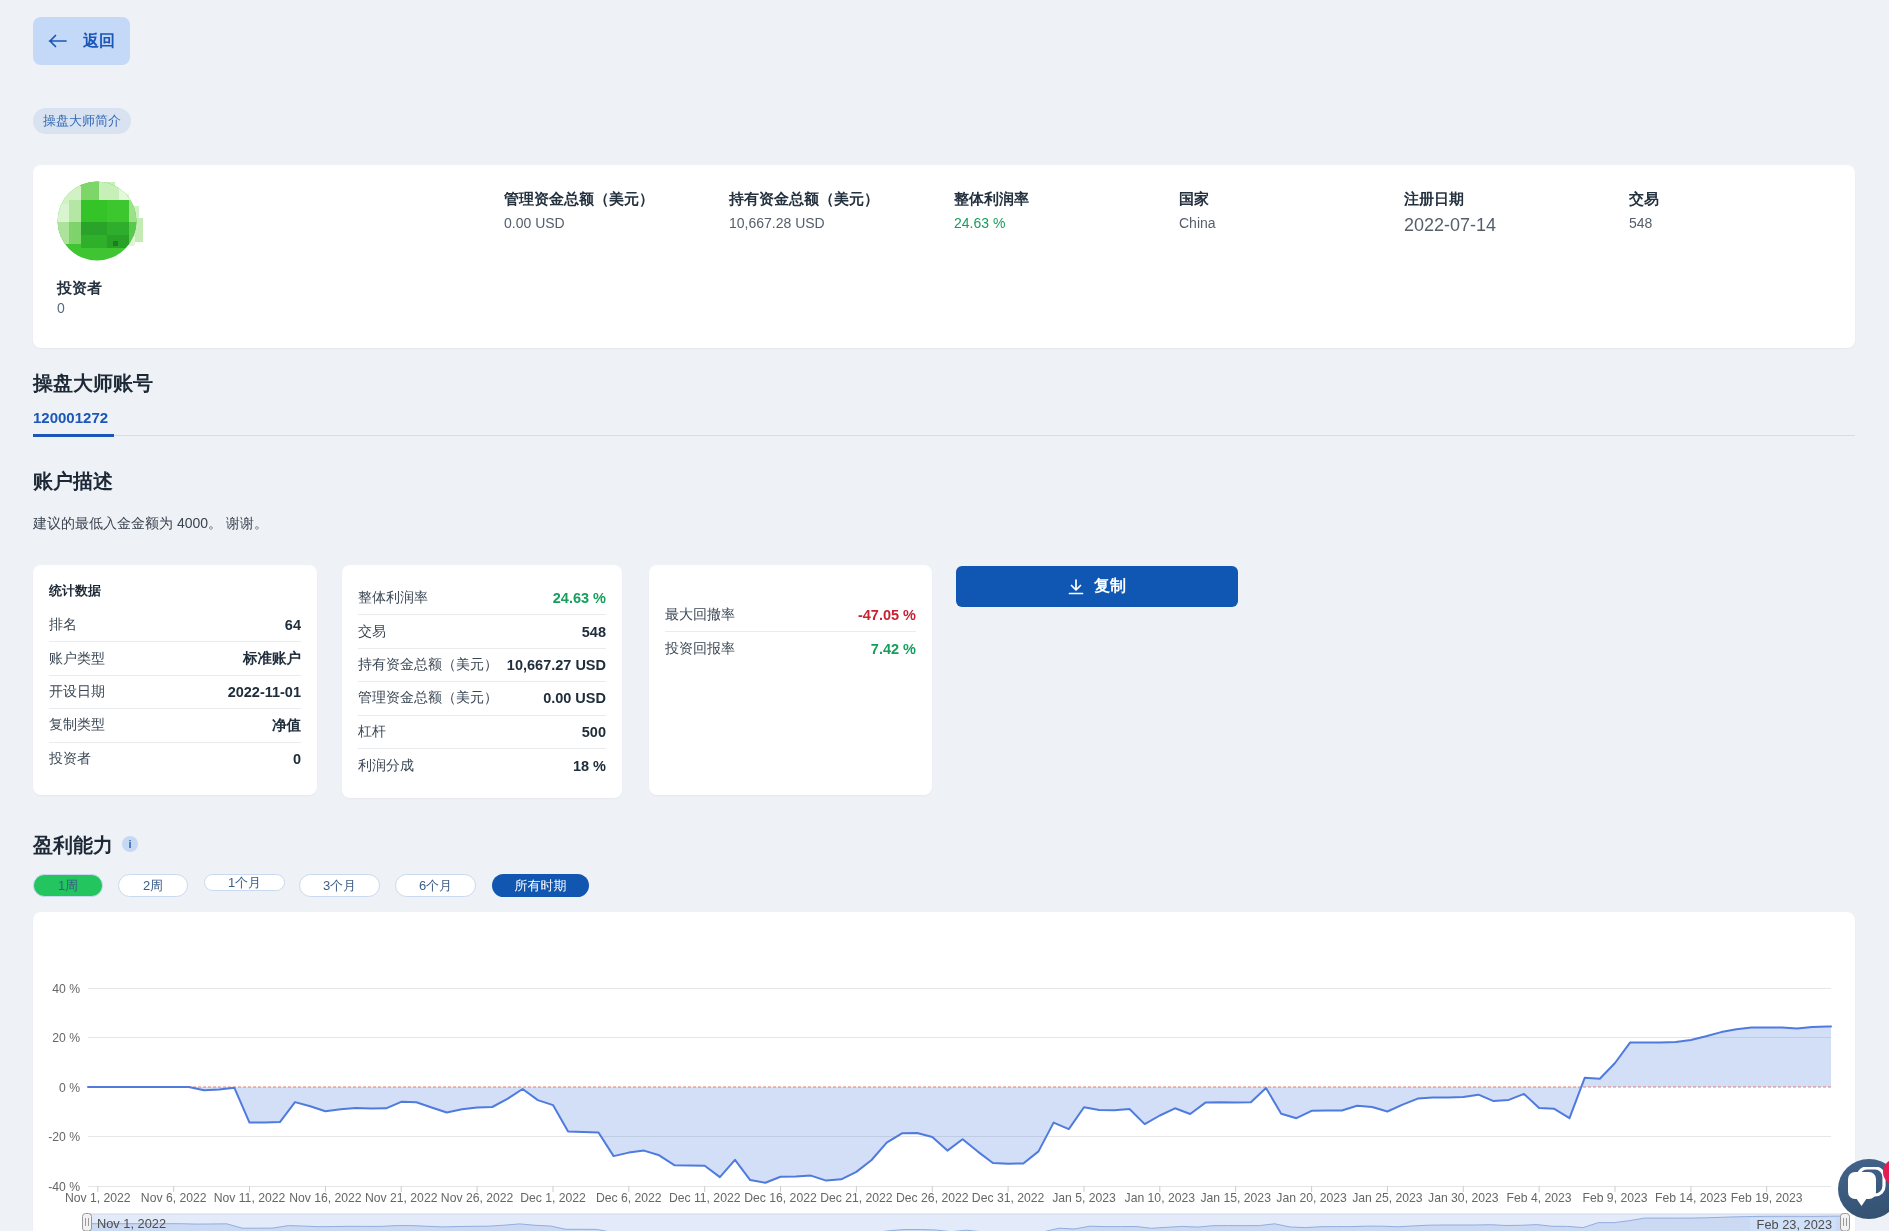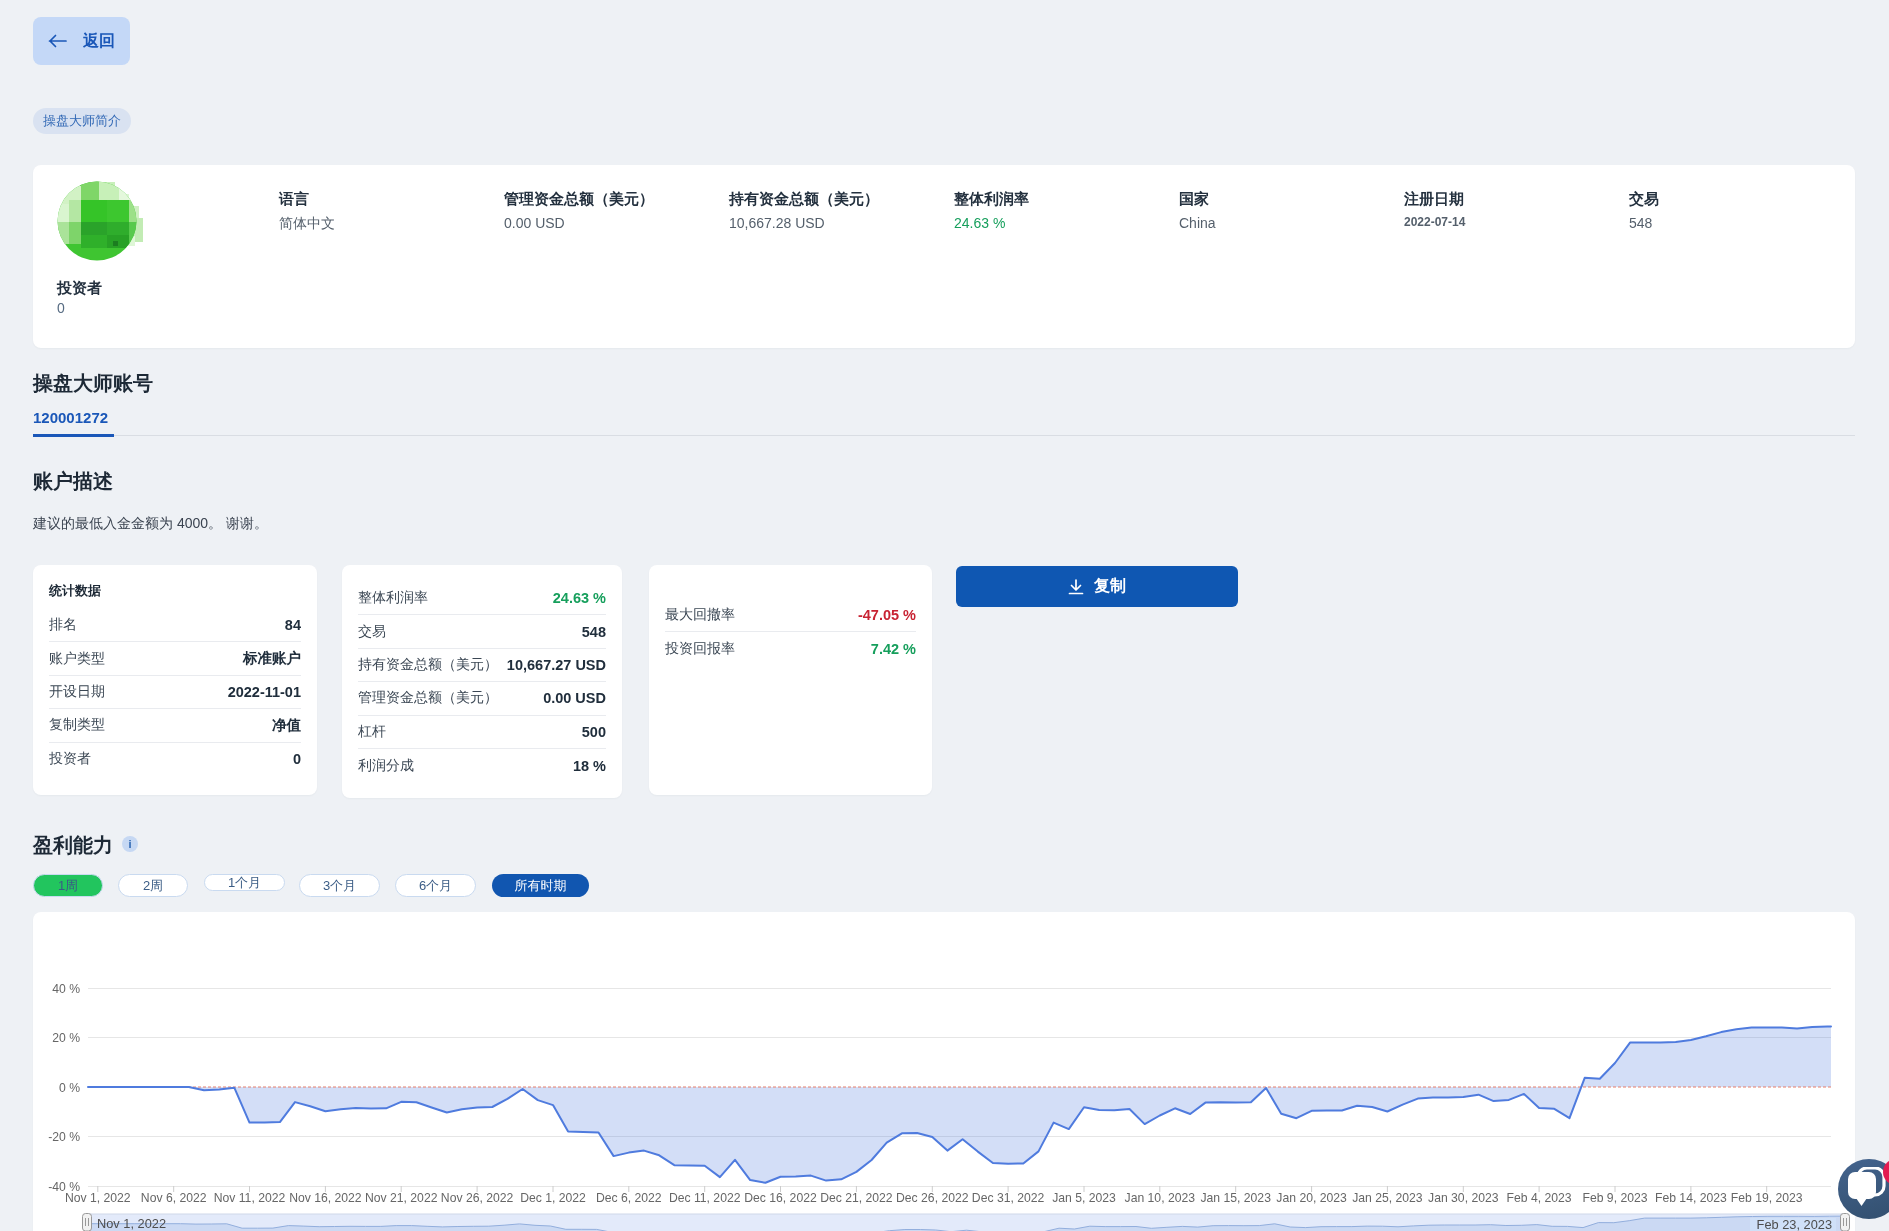--- a/index.html
+++ b/index.html
@@ -46,62 +46,58 @@
 <rect x="26" y="44" width="26" height="13" fill="#2aa32a"></rect>
 <rect x="52" y="44" width="22" height="13" fill="#2fad2c"></rect>
 <rect x="26" y="57" width="26" height="13" fill="#2fb02a"></rect>
 <rect x="52" y="57" width="22" height="13" fill="#28a126"></rect>
 <rect x="74" y="44" width="18" height="26" fill="#57c94c"></rect>
 <rect x="58" y="63" width="5" height="5" fill="#1c7d20"></rect>
 </g>
 </svg>
 <div style="position:absolute;left:24px;top:114px;font-size:15px;font-weight:bold;color:#24313f">投资者</div>
 <div style="position:absolute;left:24px;top:135px;font-size:14px;color:#566b82">0</div>
-<div style="position:absolute;left:246px;top:25px;width:220px">
-      <div style="font-size:15px;font-weight:bold;color:#24313f">语言</div>
-      <div style="font-size:14px;color:#545f6b;margin-top:6px;">简体中文</div>
-    </div>
 <div style="position:absolute;left:471px;top:25px;width:220px">
       <div style="font-size:15px;font-weight:bold;color:#24313f">管理资金总额（美元）</div>
       <div style="font-size:14px;color:#545f6b;margin-top:6px;">0.00 USD</div>
     </div>
 <div style="position:absolute;left:696px;top:25px;width:220px">
       <div style="font-size:15px;font-weight:bold;color:#24313f">持有资金总额（美元）</div>
       <div style="font-size:14px;color:#545f6b;margin-top:6px;">10,667.28 USD</div>
     </div>
 <div style="position:absolute;left:921px;top:25px;width:220px">
       <div style="font-size:15px;font-weight:bold;color:#24313f">整体利润率</div>
       <div style="font-size:14px;color:#545f6b;margin-top:6px;color:#169f5c;">24.63 %</div>
     </div>
 <div style="position:absolute;left:1146px;top:25px;width:220px">
       <div style="font-size:15px;font-weight:bold;color:#24313f">国家</div>
       <div style="font-size:14px;color:#545f6b;margin-top:6px;">China</div>
     </div>
 <div style="position:absolute;left:1371px;top:25px;width:220px">
       <div style="font-size:15px;font-weight:bold;color:#24313f">注册日期</div>
-      <div style="font-size:12px;color:#545f6b;margin-top:6px;font-weight:bold;">2022-07-14</div>
+      <div style="font-size:18px;color:#545f6b;margin-top:6px;">2022-07-14</div>
     </div>
 <div style="position:absolute;left:1596px;top:25px;width:220px">
       <div style="font-size:15px;font-weight:bold;color:#24313f">交易</div>
       <div style="font-size:14px;color:#545f6b;margin-top:6px;">548</div>
     </div>
 </div>
 
 <div class="abs" style="left:33px;top:370px;font-size:20px;font-weight:bold;color:#1d2936">操盘大师账号</div>
 <div class="abs" style="left:33px;top:409px;width:1822px;border-bottom:1px solid #d9dde3">
 <div style="display:inline-block;color:#1a57b8;font-size:15px;font-weight:bold;padding-bottom:8px;padding-right:6px;border-bottom:3px solid #1a57b8;margin-bottom:-2px">120001272</div>
 </div>
 <div class="abs" style="left:33px;top:468px;font-size:20px;font-weight:bold;color:#1d2936">账户描述</div>
 <div class="abs" style="left:33px;top:515px;font-size:14px;color:#3a4350">建议的最低入金金额为 4000。 谢谢。</div>
 
 <div class="card" style="left:33px;top:565px;width:284px;height:230px;padding:16px">
 <div style="font-size:13px;font-weight:bold;color:#1d2936;margin:1px 0 9px">统计数据</div>
 <div style="display:flex;justify-content:space-between;align-items:center;height:33.4px;border-bottom:1px solid #e9ebef;">
       <span style="font-size:14px;color:#3b4754;white-space:nowrap">排名</span>
-      <span style="font-size:14.5px;font-weight:bold;color:#202e3c;white-space:nowrap;">84</span>
+      <span style="font-size:14.5px;font-weight:bold;color:#202e3c;white-space:nowrap;">64</span>
     </div>
 <div style="display:flex;justify-content:space-between;align-items:center;height:33.4px;border-bottom:1px solid #e9ebef;">
       <span style="font-size:14px;color:#3b4754;white-space:nowrap">账户类型</span>
       <span style="font-size:14.5px;font-weight:bold;color:#202e3c;white-space:nowrap;">标准账户</span>
     </div>
 <div style="display:flex;justify-content:space-between;align-items:center;height:33.4px;border-bottom:1px solid #e9ebef;">
       <span style="font-size:14px;color:#3b4754;white-space:nowrap">开设日期</span>
       <span style="font-size:14.5px;font-weight:bold;color:#202e3c;white-space:nowrap;">2022-11-01</span>
     </div>
 <div style="display:flex;justify-content:space-between;align-items:center;height:33.4px;border-bottom:1px solid #e9ebef;">

